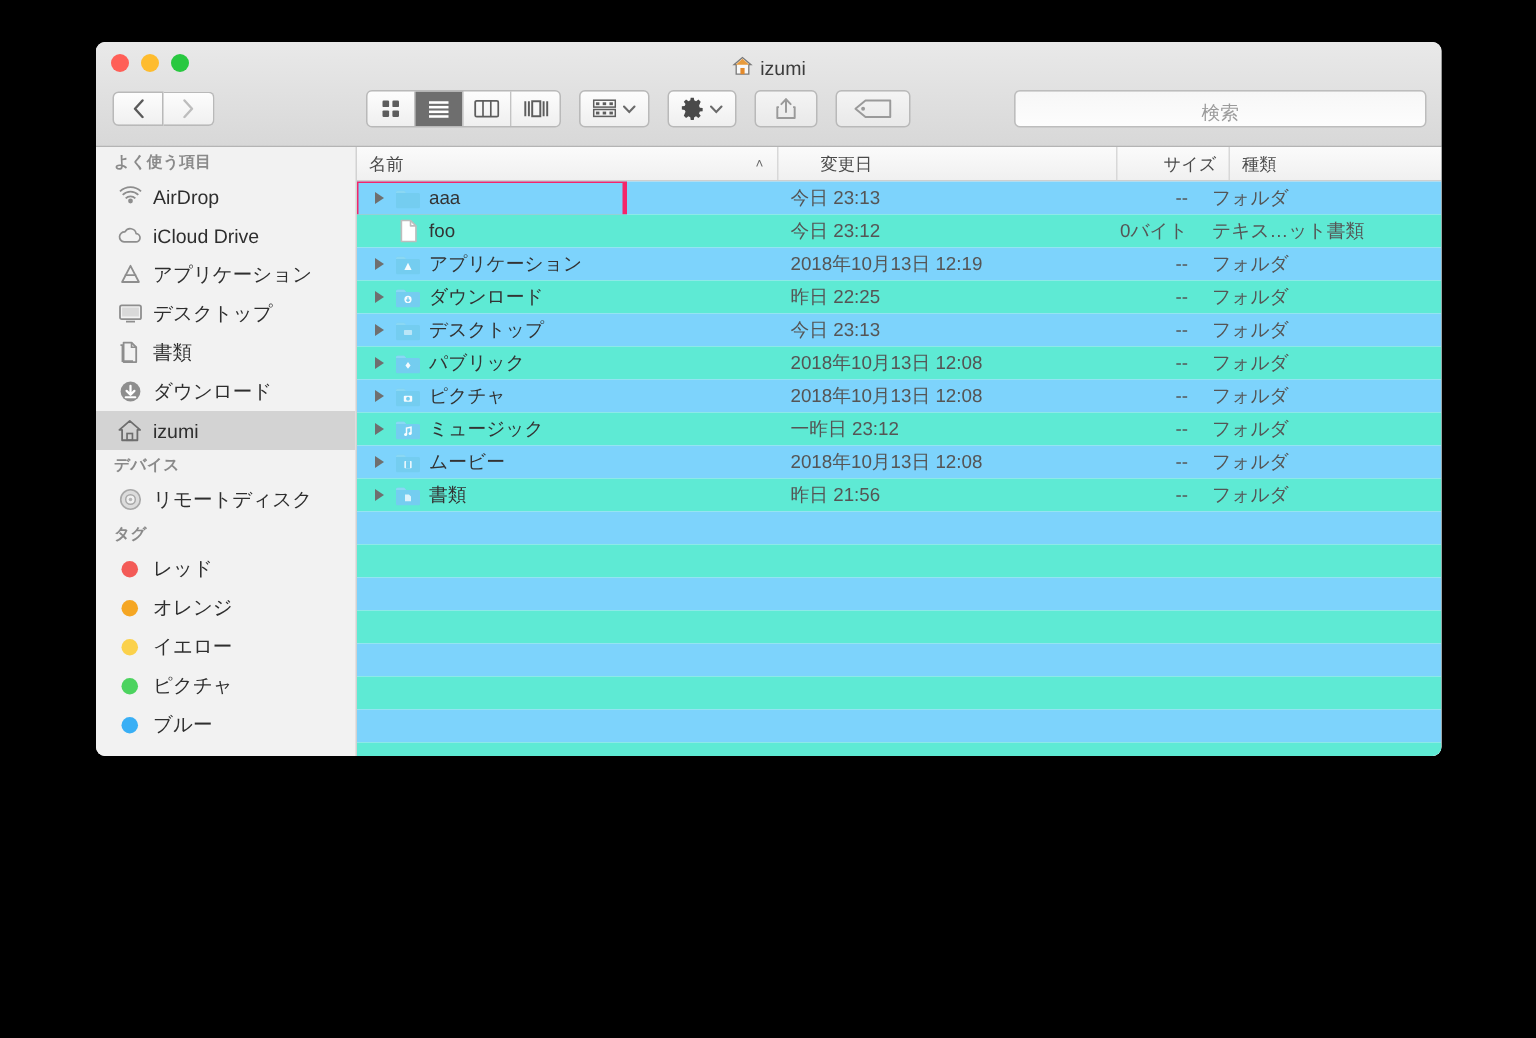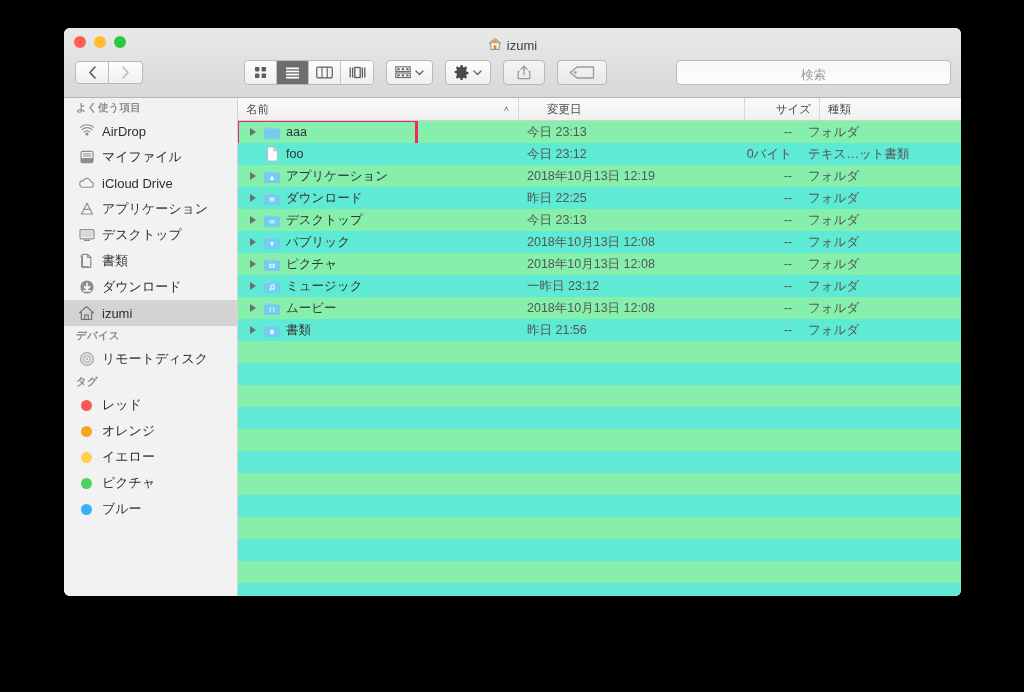--- a/index.html
+++ b/index.html
@@ -7,21 +7,21 @@
     width: 1024px; height: 692px;
     background: #000;
     font-family: "Liberation Sans", "DejaVu Sans", sans-serif;
     overflow: hidden;
   }
 
   
   #finder-window {
     position: absolute;
     left: 64px; top: 28px;
-    width: 897px; height: 568px;
+    width: 897px; height: 476px;
     background: #fff;
     border-radius: 6px;
     overflow: hidden;
     box-shadow: 0 0 1px rgba(0,0,0,0.55);
   }
 
   
   #titlebar {
     position: relative;
     height: 70px;
@@ -148,21 +148,21 @@
   .col-h.date  { width: 206px; margin-left: 20px; }
   .col-h.size  { width: 75px; justify-content: flex-end; }
   .col-h.kind  { flex: 1; border-right: none; }
   .sort-arrow { position: absolute; right: 9px; font-size: 9px; color: #6b6b6b; }
 
   .row {
     display: flex; height: 22px; align-items: center;
     font-size: 12.5px; color: #333;
     position: relative;
   }
-  .row.odd  { background: #86efac; }
+  .row.odd  { background: #7dd3fc; }
   .row.even { background: #5eead4; justify-content: space-between; }
 
   .cell { height: 100%; display: flex; align-items: center; padding: 0 8px; overflow: hidden; }
   .cell.name { width: 281px; gap: 5px; padding-left: 9px; }
   .cell.date { width: 206px; color: #555; }
   .cell.size { width: 75px; justify-content: flex-end; color: #555; }
   .cell.kind { flex: 1; color: #555; }
 
   .disclosure {
     width: 11px; flex: 0 0 11px;
@@ -319,31 +319,20 @@
         <div class="sb-item">
           <span class="sb-icon">
             <svg width="16" height="16" viewBox="0 0 16 16">
               <circle cx="8" cy="11" r="1.6" fill="#8e8e8e"></circle>
          <path d="M4.8 9.3a4.4 4.4 0 0 1 6.4 0" fill="none" stroke="#8e8e8e" stroke-width="1.2"></path>
          <path d="M2.8 6.9a7.3 7.3 0 0 1 10.4 0" fill="none" stroke="#8e8e8e" stroke-width="1.2"></path>
          <path d="M1 4.6a10 10 0 0 1 14 0" fill="none" stroke="#8e8e8e" stroke-width="1.2"></path>
             </svg>
           </span>
           <span class="sb-label">AirDrop</span>
-        </div>
-        <div class="sb-item">
-          <span class="sb-icon">
-            <svg width="16" height="16" viewBox="0 0 16 16">
-              <rect x="2" y="2.4" width="12" height="11.2" rx="1.4" fill="none" stroke="#8e8e8e" stroke-width="1.2"></rect>
-         <line x1="4" y1="5" x2="12" y2="5" stroke="#8e8e8e" stroke-width="1"></line>
-         <line x1="4" y1="7" x2="12" y2="7" stroke="#8e8e8e" stroke-width="1"></line>
-         <rect x="2" y="9" width="12" height="4.6" rx="1.2" fill="#8e8e8e"></rect>
-            </svg>
-          </span>
-          <span class="sb-label">マイファイル</span>
         </div>
         <div class="sb-item">
           <span class="sb-icon">
             <svg width="17" height="14" viewBox="0 0 18 14">
               <path d="M5 11.5h8.2a2.9 2.9 0 0 0 .3-5.8A4.2 4.2 0 0 0 5.6 4.5 3.4 3.4 0 0 0 5 11.5z" fill="none" stroke="#8e8e8e" stroke-width="1.2" stroke-linejoin="round"></path>
             </svg>
           </span>
           <span class="sb-label">iCloud Drive</span>
         </div>
         <div class="sb-item">

